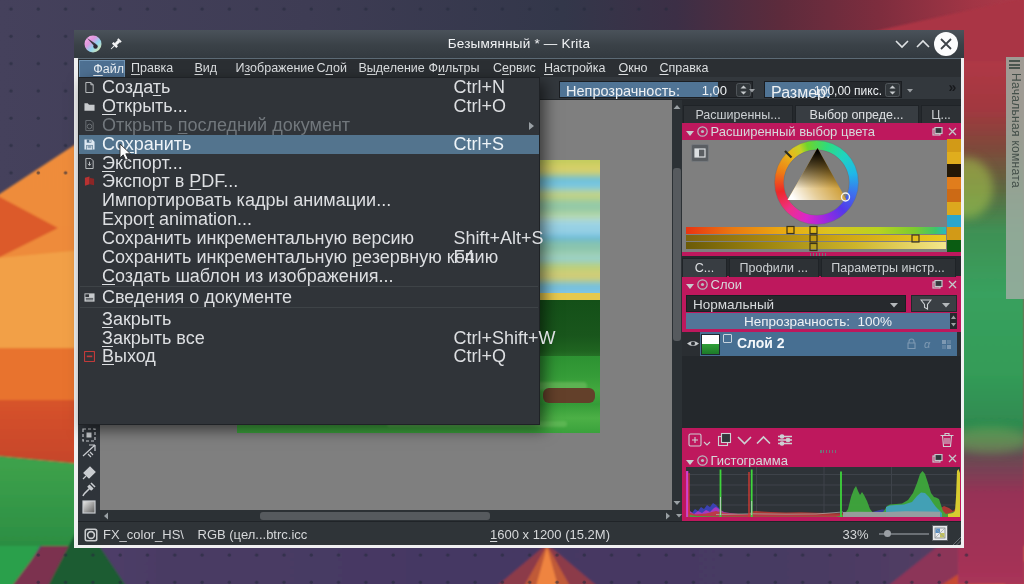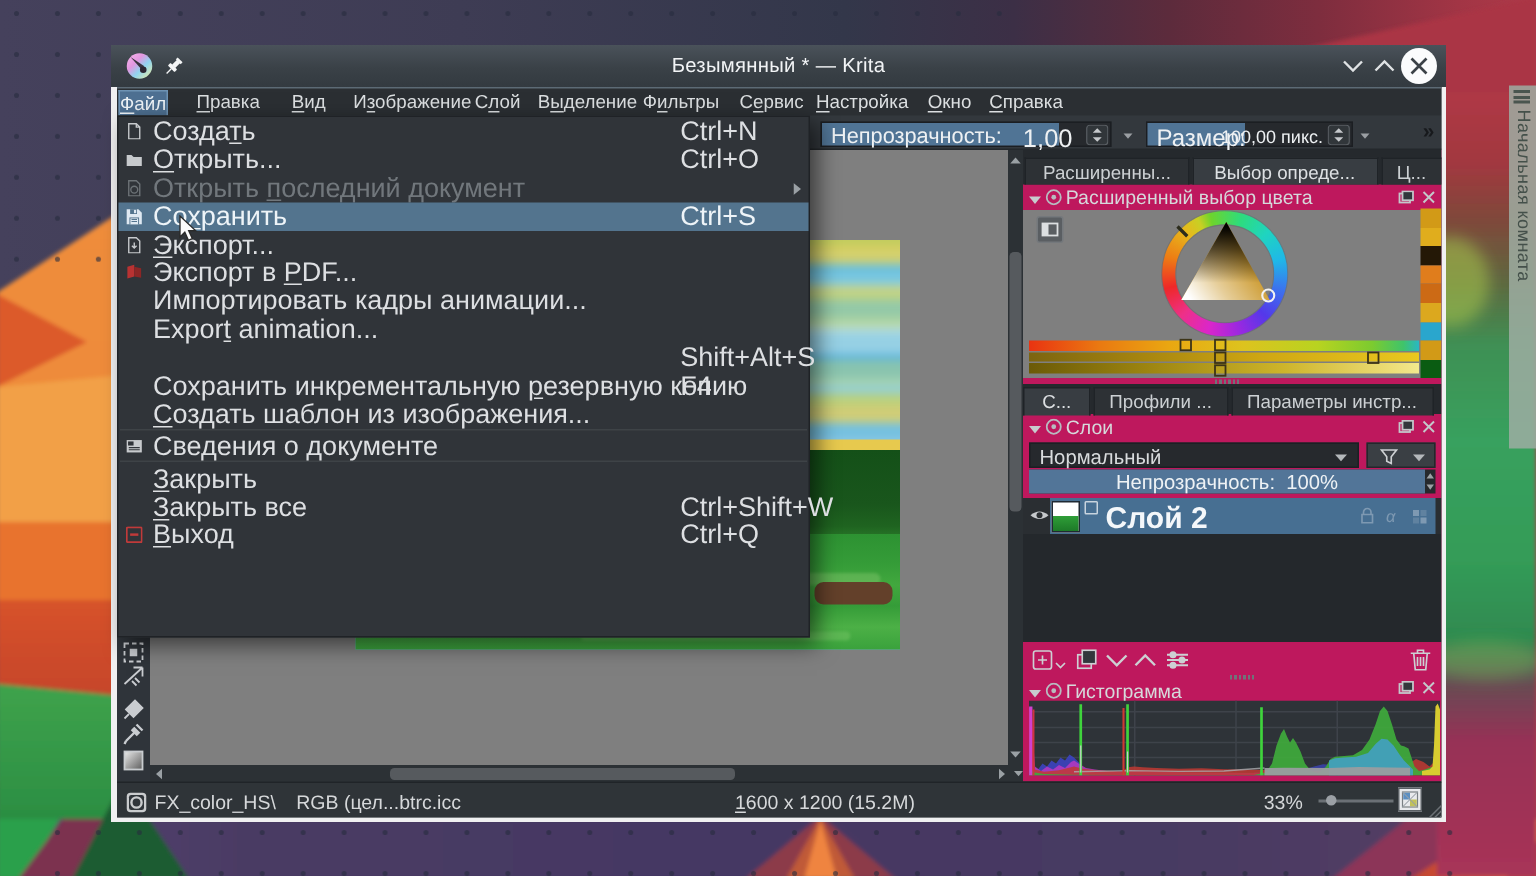--- a/index.html
+++ b/index.html
@@ -177,38 +177,38 @@
   <svg class="abs" style="left:819px;top:0" width="71" height="28">
     <path d="M3,11 L9,17 L15,11" stroke="#dfe2e4" stroke-width="1.6" fill="none"></path>
     <path d="M24,17 L30,11 L36,17" stroke="#dfe2e4" stroke-width="1.6" fill="none"></path>
     <circle cx="53" cy="14" r="12" fill="#fbfcfd"></circle>
     <path d="M48,9 L58,19 M58,9 L48,19" stroke="#3c4248" stroke-width="1.8"></path>
   </svg>
  </div>
  <div id="frame">
       <div id="inner">
   <div id="menubar">
-   <span class="mi" id="mifile" style="left:1.5px;width:33px;text-align:left"><u>Ф</u>айл</span>
+   <span class="mi" id="mifile" style="left:1.5px;width:46px;text-align:right"><u>Ф</u>айл</span>
    <span class="mi" style="left:53.5px"><u>П</u>равка</span>
    <span class="mi" style="left:117px"><u>В</u>ид</span>
    <span class="mi" style="left:158px">И<u>з</u>ображение</span>
    <span class="mi" style="left:239px">С<u>л</u>ой</span>
    <span class="mi" style="left:281px">В<u>ы</u>деление</span>
    <span class="mi" style="left:351px">Ф<u>и</u>льтры</span>
    <span class="mi" style="left:415.5px">С<u>е</u>рвис</span>
    <span class="mi" style="left:466.5px"><u>Н</u>астройка</span>
    <span class="mi" style="left:541px"><u>О</u>кно</span>
    <span class="mi" style="left:582px"><u>С</u>правка</span>
   </div>
   <div id="toolbar">
 
-   <div class="abs" style="left:469px;top:4px;width:194.5px;height:17px;background:#26292d;border:1px solid #1b1e22">
+   <div class="abs" style="left:481px;top:4px;width:194.5px;height:17px;background:#26292d;border:1px solid #1b1e22">
      <div class="abs" style="left:0;top:0;width:158px;height:15px;background:#507495"></div>
      <div class="abs" style="left:6.5px;top:0.5px;font-size:14.5px;color:#eef1f3">Непрозрачность:</div>
-     <div class="abs" style="right:25px;top:0.5px;font-size:17px;color:#eef1f3">1,00</div>
+     <div class="abs" style="right:25px;top:0.5px;font-size:13px;color:#eef1f3">1,00</div>
      <svg class="abs" style="right:1px;top:0.5px" width="15" height="14">
        <rect x="0.5" y="0.5" width="14" height="13" rx="2" fill="#31363a" stroke="#595e63" stroke-width="0.8"></rect>
        <path d="M4.5,5.5 L7.5,2.5 L10.5,5.5 Z" fill="#c6c9cc"></path>
        <path d="M4.5,8.5 L7.5,11.5 L10.5,8.5 Z" fill="#c6c9cc"></path>
      </svg>
    </div>
    <svg class="abs" style="left:670px;top:10.5px" width="8" height="6">
             <path d="M1,1 L4,4.5 L7,1 Z" fill="#9b9fa3"></path>
           </svg>
 
@@ -442,21 +442,21 @@
    <div class="abs" style="left:0;top:232px;width:279.5px;height:24px;background:#2a2e32">
      <svg class="abs" style="left:4px;top:6px" width="14" height="11">
               <path d="M1,5.5 Q7,0.5 13,5.5 Q7,10.5 1,5.5 Z" fill="#c6c9cc"></path>
               <circle cx="7" cy="5.5" r="2" fill="#2a2e32"></circle>
             </svg>
      <div class="abs" style="left:18.5px;top:0;width:257px;height:24px;background:#476f92"></div>
      <div class="abs" style="left:19.5px;top:1.5px;width:19px;height:21px;background:#fff;border:1px solid #1f2933">
        <div class="abs" style="left:0;top:9px;width:17px;height:10px;background:linear-gradient(#2f9e38,#1d7a28)"></div>
      </div>
      <div class="abs" style="left:41px;top:2px;width:9px;height:9px;background:#476f92;border:1px solid #c8d4de;border-radius:1px"></div>
-     <div class="abs" style="left:55.5px;top:3px;font-size:20px;font-weight:bold;color:#f4f7fa">Слой 2</div>
+     <div class="abs" style="left:55.5px;top:3px;font-size:14px;font-weight:bold;color:#f4f7fa">Слой 2</div>
      <svg class="abs" style="left:224px;top:6px" width="52" height="12" fill="#7e99b2">
        <path d="M3,5 V3.5 A2.5,2.5 0 0 1 8,3.5 V5 M2,5 H9 V10.5 H2 Z" stroke="#7e99b2" stroke-width="1.1" fill="none"></path>
        <text x="18" y="10" font-size="11" font-style="italic" fill="#7e99b2">α</text>
        <rect x="36" y="2" width="4" height="4"></rect>
               <rect x="41" y="7" width="4" height="4"></rect>
        <rect x="41" y="2" width="4" height="4" fill-opacity="0.45"></rect>
               <rect x="36" y="7" width="4" height="4" fill-opacity="0.45"></rect>
      </svg>
    </div>
    <div class="abs" style="left:0;top:256px;width:279.5px;height:72px;background:#24282c"></div>
@@ -582,21 +582,21 @@
  <div class="row"><svg class="ic" viewBox="0 0 12 12">
         <path d="M2,0.5 H7.5 L10,3 V11.5 H2 Z" fill="none" stroke="#c7cacd" stroke-width="1"></path>
         <path d="M6,4 V8 M4.3,6.3 L6,8 L7.7,6.3" stroke="#c7cacd" stroke-width="1" fill="none"></path>
       </svg><span class="txt"><u>Э</u>кспорт...</span></div>
  <div class="row"><svg class="ic" viewBox="0 0 12 12">
         <path d="M1,2 L6,0.5 L6,9 L1,10.5 Z" fill="#b83232"></path>
         <path d="M6,2 L11,3 L11,10 L6,9" fill="#8c2626"></path>
       </svg><span class="txt">Экспорт в <u>P</u>DF...</span></div>
  <div class="row"><span class="txt">Импортировать кадры анимации...</span></div>
  <div class="row"><span class="txt">Expor<u>t</u> animation...</span></div>
- <div class="row"><span class="sc">Shift+Alt+S</span></div>
+ <div class="row"><span class="txt">Сохранить инкрементальную версию</span><span class="sc">Shift+Alt+S</span></div>
  <div class="row"><span class="txt">Сохранить инкрементальную <u>р</u>езервную копию</span><span class="sc">F4</span></div>
  <div class="row"><span class="txt"><u>С</u>оздать шаблон из изображения...</span></div>
  <div class="sep"></div>
  <div class="row"><svg class="ic" viewBox="0 0 12 12">
         <rect x="0.5" y="1.5" width="11" height="9" fill="#c7cacd"></rect>
         <rect x="1.5" y="2.5" width="4" height="3" fill="#303439"></rect>
         <path d="M2,7 H10 M2,8.5 H10" stroke="#303439" stroke-width="0.8"></path>
       </svg><span class="txt">Сведения о документе</span></div>
  <div class="sep"></div>
  <div class="row"><span class="txt"><u>З</u>акрыть</span></div>

